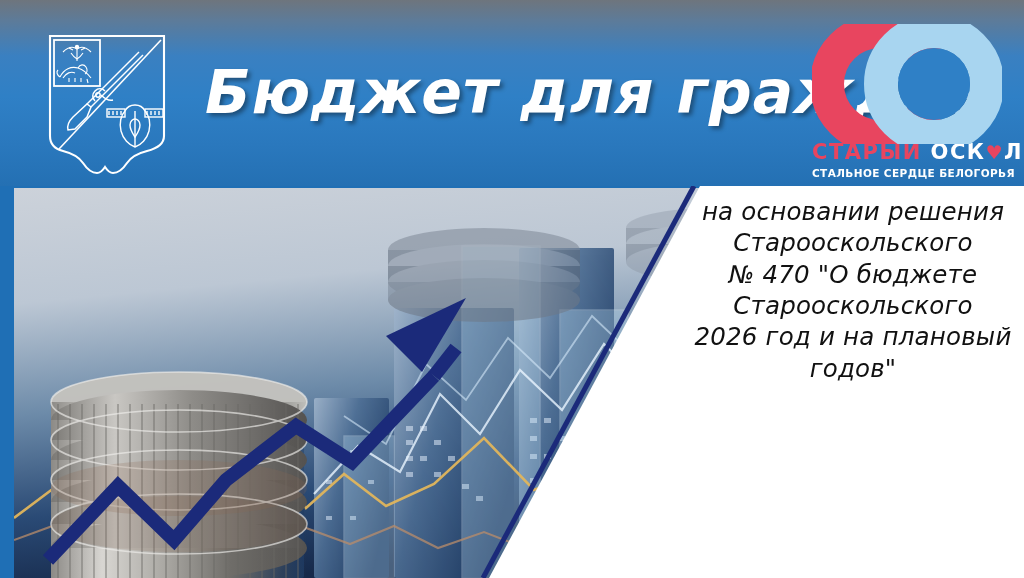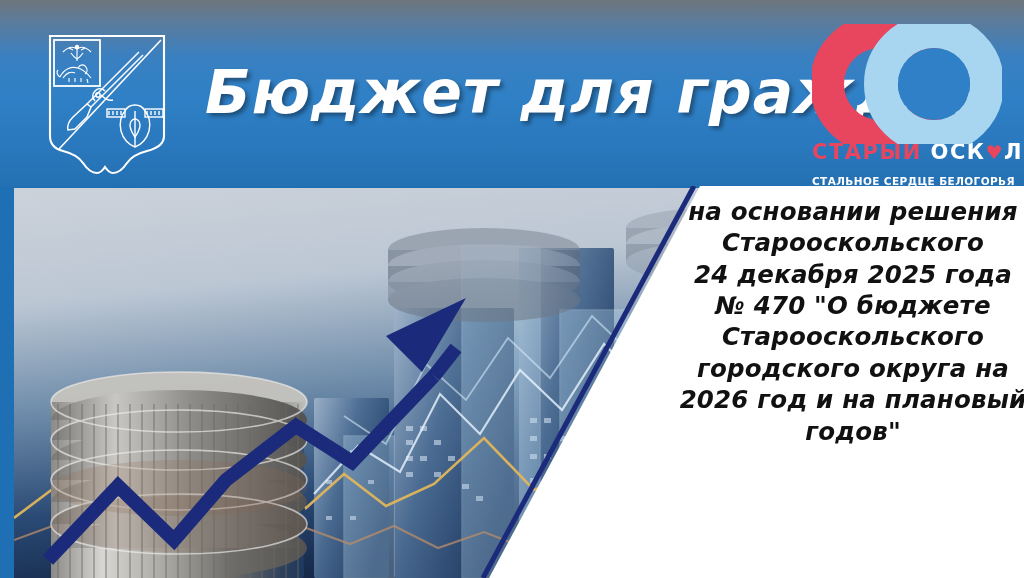--- a/index.html
+++ b/index.html
@@ -39,21 +39,21 @@
   .brand-rings svg{display:block;width:190px;height:120px;}
   .brand-word{
     text-align:center;margin-top:-2px;
     font-size:21px;font-weight:700;letter-spacing:1.5px;line-height:1;
     white-space:nowrap;
   }
   .brand-word .w1{color:#e8455f;}
   .brand-word .w2{color:#ffffff;}
   .brand-word .heart{color:#e8455f;font-size:19px;}
   .brand-tag{
-    text-align:center;margin-top:12px;color:#ffffff;
+    text-align:center;margin-top:4px;color:#ffffff;
     font-size:10.5px;font-weight:700;letter-spacing:.4px;white-space:nowrap;
   }
 
   
   .body-area{position:absolute;left:0;top:186px;width:1024px;height:392px;background:#1f6fb5;}
 
   
   .photo{
     position:absolute;left:14px;top:2px;width:1010px;height:390px;
     overflow:hidden;
@@ -69,21 +69,21 @@
     pointer-events:none;
   }
   .panel svg{display:block;width:1024px;height:392px;}
 
   
   .decree{
     position:absolute;left:692px;top:190px;width:322px;height:388px;
     display:flex;flex-direction:column;align-items:center;justify-content:flex-start;
     color:#111111;
     font-family:"DejaVu Sans","Liberation Sans",sans-serif;
-    font-size:24.5px;font-weight:700;font-style:italic;
+    font-size:24.5px;font-weight:400;font-style:italic;
     line-height:1.28;text-align:center;letter-spacing:.2px;
     padding-top:6px;box-sizing:border-box;
   }
   .decree span{display:block;white-space:nowrap;}
 </style>
 </head>
 <body>
 
 <div class="poster">
 
@@ -354,21 +354,19 @@
         <line x1="694" y1="0" x2="483" y2="392" stroke="#1b2a7a" stroke-width="5"></line>
       </svg>
     </div>
 
     <div style="position:absolute;left:0;top:0;width:14px;height:392px;background:#1f6fb5;"></div>
   </div>
 
   <div class="decree">
     <span>на основании решения</span>
     <span>Старооскольского</span>
-    <span>24 декабря 2025 года</span>
     <span>№ 470  "О бюджете</span>
     <span>Старооскольского</span>
-    <span>городского округа на</span>
     <span>2026 год и на плановый</span>
     <span>годов"</span>
   </div>
 
 </div>
 
 </body></html>

